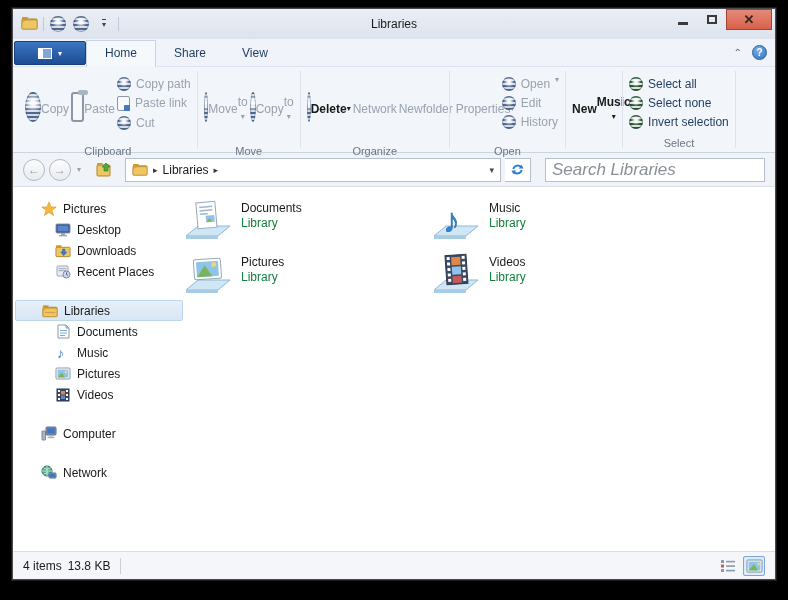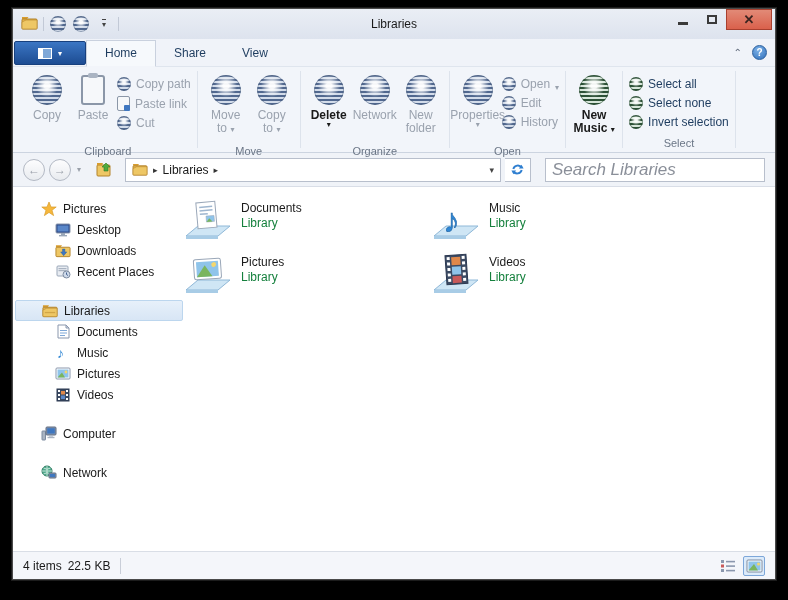--- a/index.html
+++ b/index.html
@@ -55,34 +55,34 @@
       radial-gradient(circle at 50% 36%, rgba(255,255,255,.95) 0 12%, rgba(255,255,255,0) 46%),
       repeating-linear-gradient(180deg,#51688f 0 2px,#d3dcea 2px 4px);
     box-shadow: inset 0 0 0 1px rgba(70,90,120,.5); }
   .sph.green { background:
       radial-gradient(circle at 50% 36%, rgba(255,255,255,.95) 0 12%, rgba(255,255,255,0) 46%),
       repeating-linear-gradient(180deg,#2c5136 0 2px,#d7e6da 2px 4px);
     box-shadow: inset 0 0 0 1px rgba(40,75,50,.6); }
   .sph.big { width:30px; height:30px; }
   .sph.sm  { width:14px; height:14px; flex:none; }
 
-  .bigbtn { width:44px; min-height:72px; display:flex; flex-direction:column; align-items:center;
+  .bigbtn { width:44px; min-height:72px; display:flex; align-items:center;
     padding-top:4px; text-align:center; line-height:13px; }
   .bigbtn .sph.big, .bigbtn .clip-icon { margin-bottom:4px; }
   .bigbtn.disabled { color:#9aa2ae; }
   .bigbtn.enabled { color:#1a1a1a; }
   .bigbtn.enabled .bl { font-weight:bold; }
   .caret { font-size:8px; line-height:6px; }
   .clip-icon { width:24px; height:30px; border:2px solid #8b97a8; border-radius:3px;
     background:#f6f8fa; position:relative; }
   .clip-icon::before { content:""; position:absolute; left:5px; top:-4px; width:10px; height:5px;
     background:#aab4c2; border-radius:2px; }
 
   .smallstack { display:flex; flex-direction:column; justify-content:flex-start; gap:5px; padding-top:6px; }
-  .smallitem { display:flex; align-items:flex-end; gap:5px; white-space:nowrap; }
+  .smallitem { display:flex; align-items:flex-start; gap:5px; white-space:nowrap; }
   .smallitem.disabled { color:#9aa2ae; }
   .smallitem.enabled { color:#1e3c5f; }
   .plink-icon { width:13px; height:15px; border:1px solid #8b97a8; border-radius:2px; background:#f6f8fa;
     position:relative; flex:none; }
   .plink-icon::after { content:""; position:absolute; right:-1px; bottom:-1px; width:6px; height:6px;
     background:#3f77c0; border-radius:1px; }
 
   
   .navbar { height:34px; background:#f0f3f8; border-bottom:1px solid #d9dee7;
     display:flex; align-items:center; padding:0 10px; gap:4px; }
@@ -561,21 +561,21 @@
       <span>
         <div class="tname">Videos</div>
         <div class="ttype">Library</div>
       </span>
     </div>
   </div>
 
   <div class="statusbar">
     <div class="sb-text">
       <span>4 items</span>
-      <span>22.5 KB</span>
+      <span>13.8 KB</span>
     </div>
     <div class="sb-sep"></div>
     <div class="sb-views">
       <div class="viewbtn">
         <svg width="16" height="14" viewBox="0 0 16 14">
           <rect x="1" y="1" width="3" height="3" fill="#8a97ad"></rect>
             <rect x="1" y="5.5" width="3" height="3" fill="#c95a5a"></rect>
             <rect x="1" y="10" width="3" height="3" fill="#8a97ad"></rect>
           <rect x="6" y="1.8" width="9" height="1.6" fill="#8a97ad"></rect>
             <rect x="6" y="6.3" width="9" height="1.6" fill="#8a97ad"></rect>

